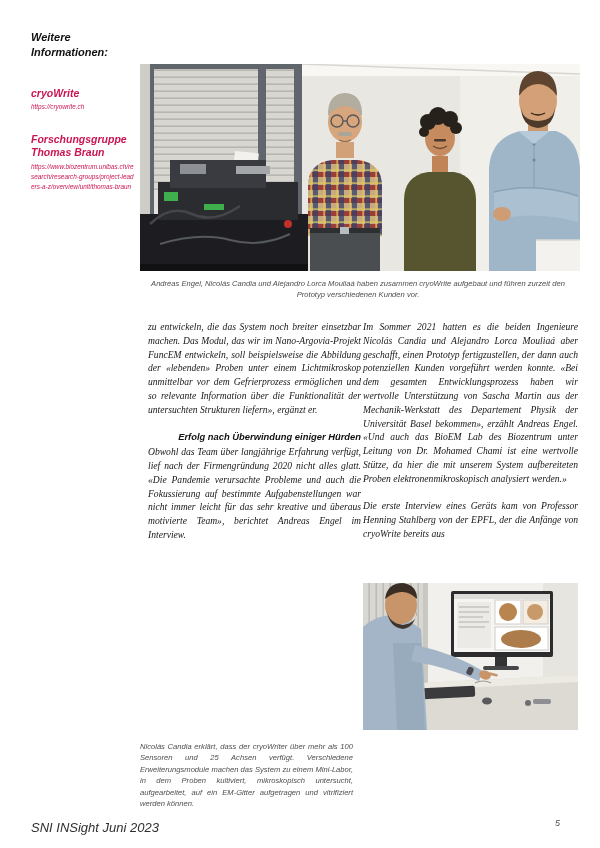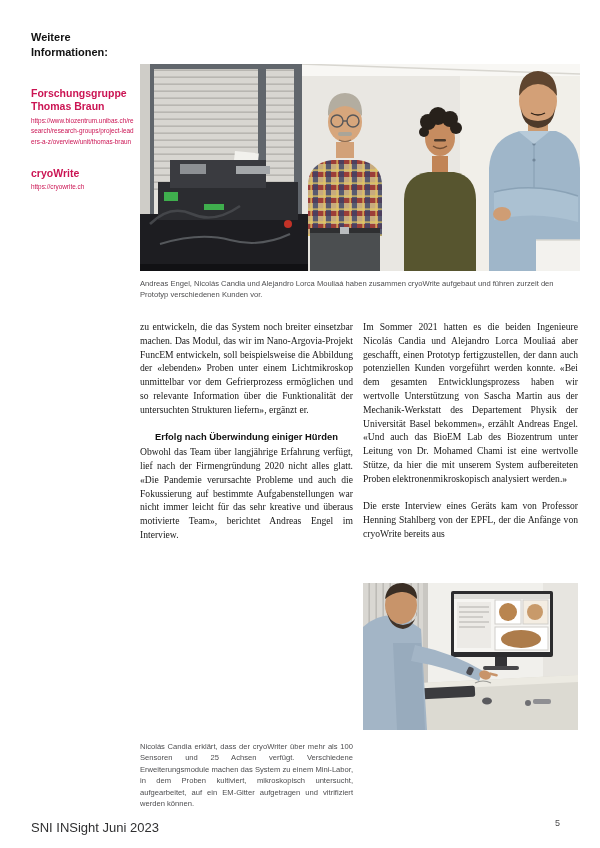--- a/index.html
+++ b/index.html
@@ -1,67 +1,67 @@
 <!DOCTYPE html>
 <html><head>
 <meta charset="utf-8">
 <style>
   html,body{margin:0;padding:0;background:#ffffff;}
   .page{position:relative;width:600px;height:848px;background:#ffffff;overflow:hidden;
-        font-family:"Liberation Sans",sans-serif;}
+        font-family:"Liberation Sans",sans-serif;font-style:italic;}
 
   
   .sidebar{position:absolute;left:31px;top:30px;width:104px;}
   .sidebar-heading{font-size:11px;font-weight:bold;color:#111;line-height:1.4;margin:0 0 26px 0;}
   .side-link{display:block;text-decoration:none;margin-bottom:20px;cursor:pointer;}
   .side-link .label{font-size:10.5px;font-weight:bold;line-height:1.3;display:block;}
   .side-link .url{font-size:6.4px;line-height:1.6;display:block;margin-top:2px;
                   word-break:break-all;}
 
   
   .photo-top{position:absolute;left:140px;top:64px;width:440px;height:207px;overflow:hidden;}
   .photo-bottom{position:absolute;left:363px;top:583px;width:215px;height:147px;overflow:hidden;}
   .photo-top svg,.photo-bottom svg{display:block;}
 
   
   .caption{font-size:7.6px;line-height:1.5;color:#4e4e50;text-align:left;}
-  .caption-top{position:absolute;left:140px;top:278px;width:436px;}
+  .caption-top{position:absolute;left:140px;top:278px;width:436px;text-align:center;}
   .caption-bl{position:absolute;left:140px;top:741px;width:213px;text-align:justify;}
   .caption-br{position:absolute;left:363px;top:736px;width:215px;text-align:justify;}
 
   
   .col{position:absolute;top:320px;font-family:"Liberation Serif",serif;
        font-size:9.6px;line-height:13.8px;color:#171717;text-align:justify;}
-  .col-left{left:140px;width:213px;}
+  .col-left{left:148px;width:213px;}
   .col-right{left:363px;width:215px;}
   .col p{margin:0 0 13.8px 0;}
   .col p:last-child{margin-bottom:0;}
   .col-heading{font-family:"Liberation Sans",sans-serif;font-weight:bold;font-size:9.4px;
-               color:#111;margin:0 0 1px 0;line-height:13.8px;text-align:center;}
+               color:#111;margin:0 0 1px 0;line-height:13.8px;text-align:right;}
 
   
   .footer-left{position:absolute;left:31px;top:820px;font-size:13px;color:#2f2f30;}
   .footer-page{position:absolute;right:40px;top:818px;font-size:9px;color:#4a4a4c;}
 </style>
 </head>
 <body>
 
 <div class="page">
 
   <div class="sidebar">
     <div class="sidebar-heading">Weitere Informationen:</div>
 
     <a class="side-link">
+      <span class="label" style="color: rgb(203, 20, 83);">cryoWrite</span>
+      <span class="url" style="color: rgb(203, 20, 83);">https://cryowrite.ch</span>
+    </a>
+
+    <a class="side-link">
       <span class="label" style="color: rgb(203, 20, 83);">Forschungsgruppe Thomas Braun</span>
       <span class="url" style="color: rgb(203, 20, 83);">https://www.biozentrum.unibas.ch/research/research-groups/project-leaders-a-z/overview/unit/thomas-braun</span>
-    </a>
-
-    <a class="side-link">
-      <span class="label" style="color: rgb(203, 20, 83);">cryoWrite</span>
-      <span class="url" style="color: rgb(203, 20, 83);">https://cryowrite.ch</span>
     </a>
   </div>
 
   <div class="photo-top">
     <svg width="440" height="207" viewBox="0 0 440 207">
       <defs>
         <pattern id="plaid" width="13" height="13" patternUnits="userSpaceOnUse">
           <rect width="13" height="13" fill="#c7ab7e"></rect>
           <rect y="4" width="13" height="5" fill="#9c3e38"></rect>
           <rect x="4" width="5" height="13" fill="#32406a" opacity="0.75"></rect>

